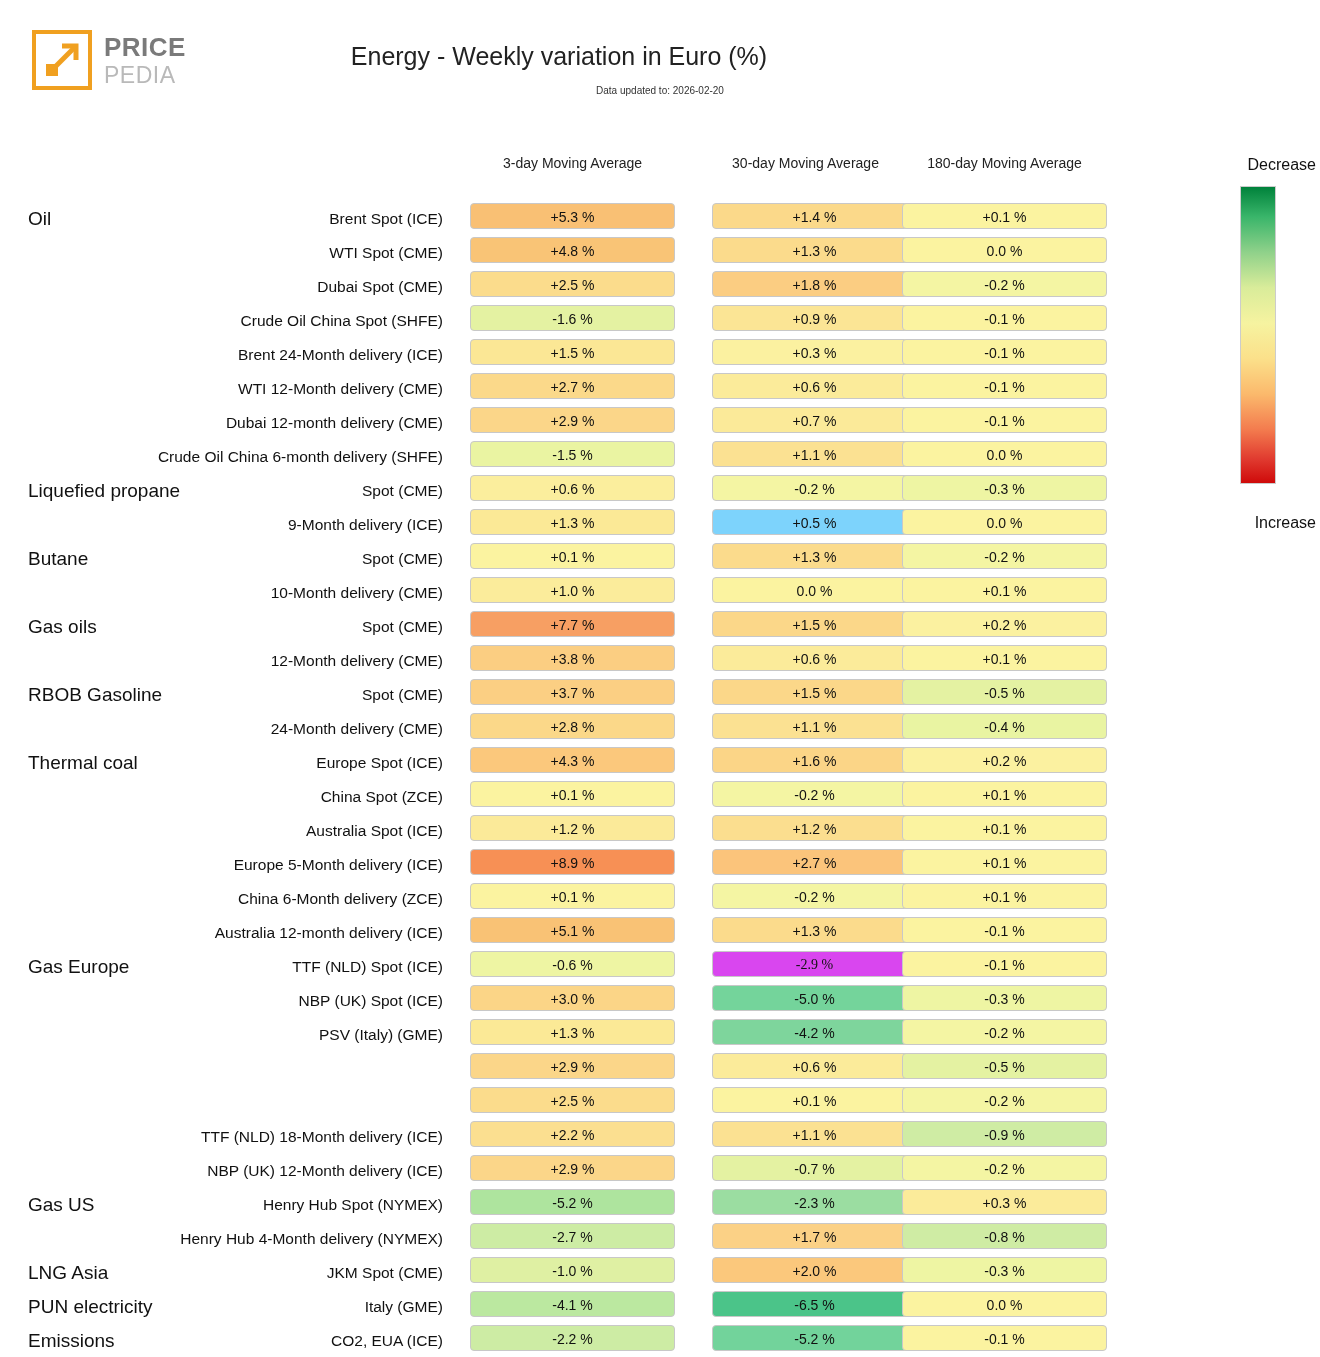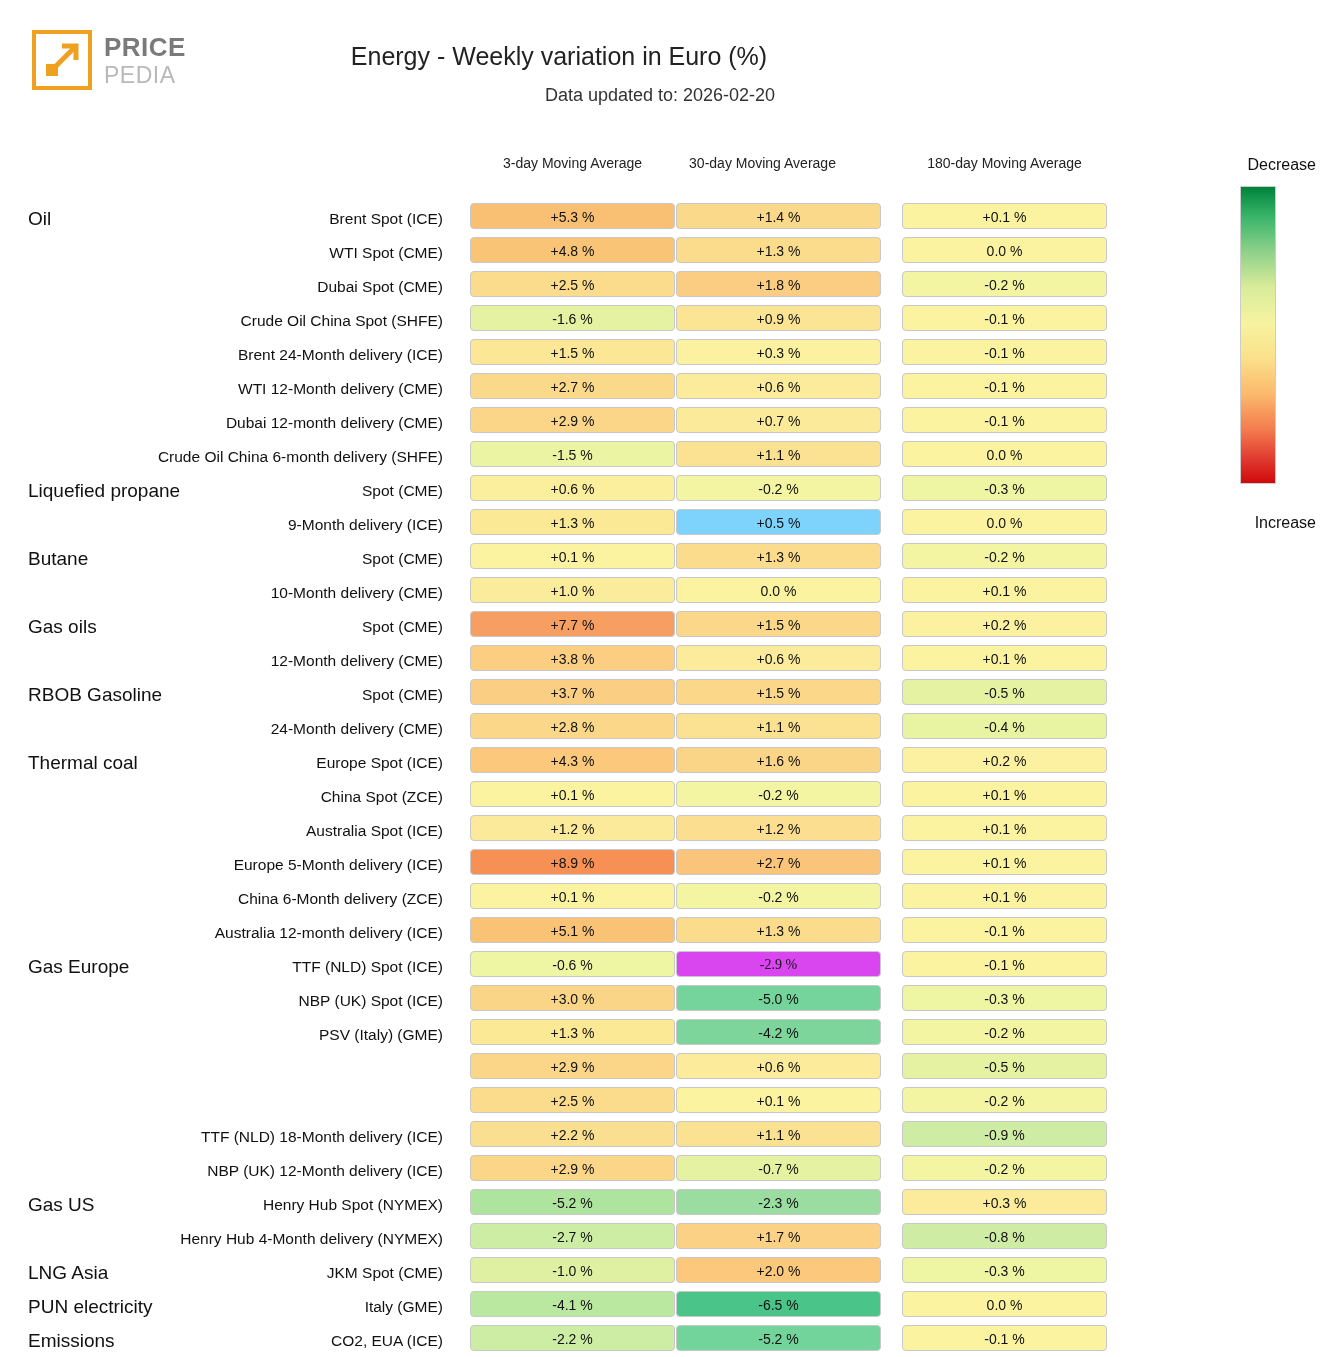--- a/index.html
+++ b/index.html
@@ -11,35 +11,35 @@
     position:relative;
     overflow:hidden;
   }
   
   #logo{position:absolute;left:32px;top:28px;width:180px;height:68px;}
   #logo .mark{position:absolute;left:0;top:2px;width:60px;height:60px;}
   #logo .word1{position:absolute;left:72px;top:4px;font-size:26px;font-weight:bold;color:#7a7a7a;letter-spacing:.5px;}
   #logo .word2{position:absolute;left:72px;top:34px;font-size:23px;color:#b9b9b9;letter-spacing:.5px;}
   
   #title{position:absolute;left:0;top:42px;width:1118px;text-align:center;font-size:25px;color:#222;}
-  #subtitle{position:absolute;left:0;top:85px;width:1320px;text-align:center;font-size:18px;color:#333;}
+  #subtitle{position:absolute;left:0;top:85px;width:1320px;text-align:center;font-size:10px;color:#333;}
   
   .colhead{position:absolute;top:133px;width:205px;text-align:center;font-size:14px;line-height:21px;color:#222;margin-top:20px;}
   #ch0{left:470px;}
-  #ch1{left:660px;}
+  #ch1{left:703px;}
   #ch2{left:902px;}
   
   #rows{position:absolute;left:0;top:203px;width:1200px;}
   .row{position:relative;height:34px;}
   .grp{position:absolute;left:28px;top:5px;font-size:19px;color:#111;white-space:nowrap;}
   .lbl{position:absolute;left:0;width:443px;top:7px;text-align:right;font-size:15.5px;color:#111;white-space:nowrap;}
   .cell{position:absolute;top:0;width:205px;height:26px;line-height:26px;text-align:center;
         font-size:14px;color:#111;border:1px solid #c8c8c8;border-radius:4px;box-sizing:border-box;}
   .c0{left:470px;}
-  .c1{left:676px;}
+  .c1{left:712px;}
   .c2{left:902px;}
   
   #legend{position:absolute;left:1240px;top:186px;width:34px;height:296px;
           border:1px solid #cccccc;
           background:linear-gradient(to bottom,#00823b 0%,#39b56a 10%,#8fd18a 22%,#d9ec9a 34%,#f6f3a0 46%,#fbe08a 58%,#fbb96c 70%,#f37b4e 82%,#e03a2f 92%,#cf0a0a 100%);}
   #legend-top{position:absolute;left:1196px;top:156px;width:120px;text-align:right;font-size:16px;color:#111;}
   #legend-bottom{position:absolute;left:1196px;top:514px;width:120px;text-align:right;font-size:16px;color:#111;}
 </style>
 </head>
 <body>

